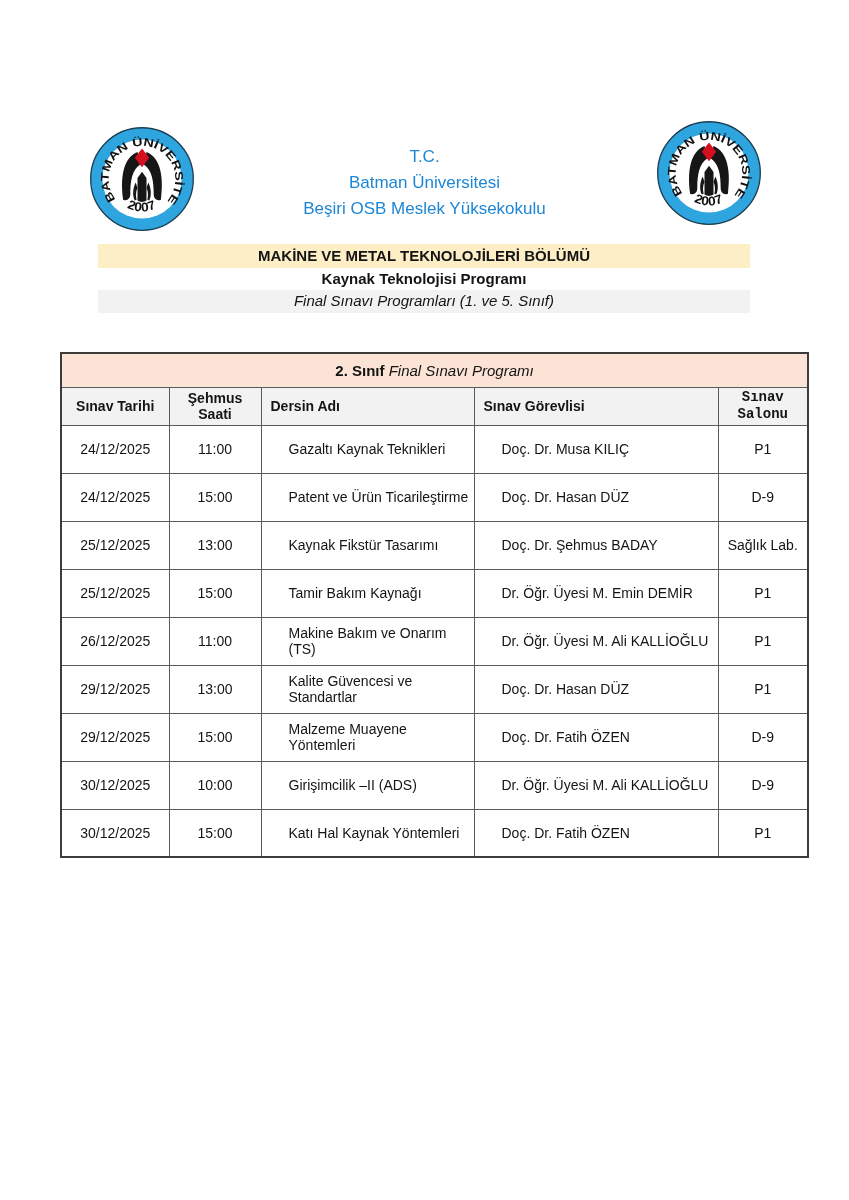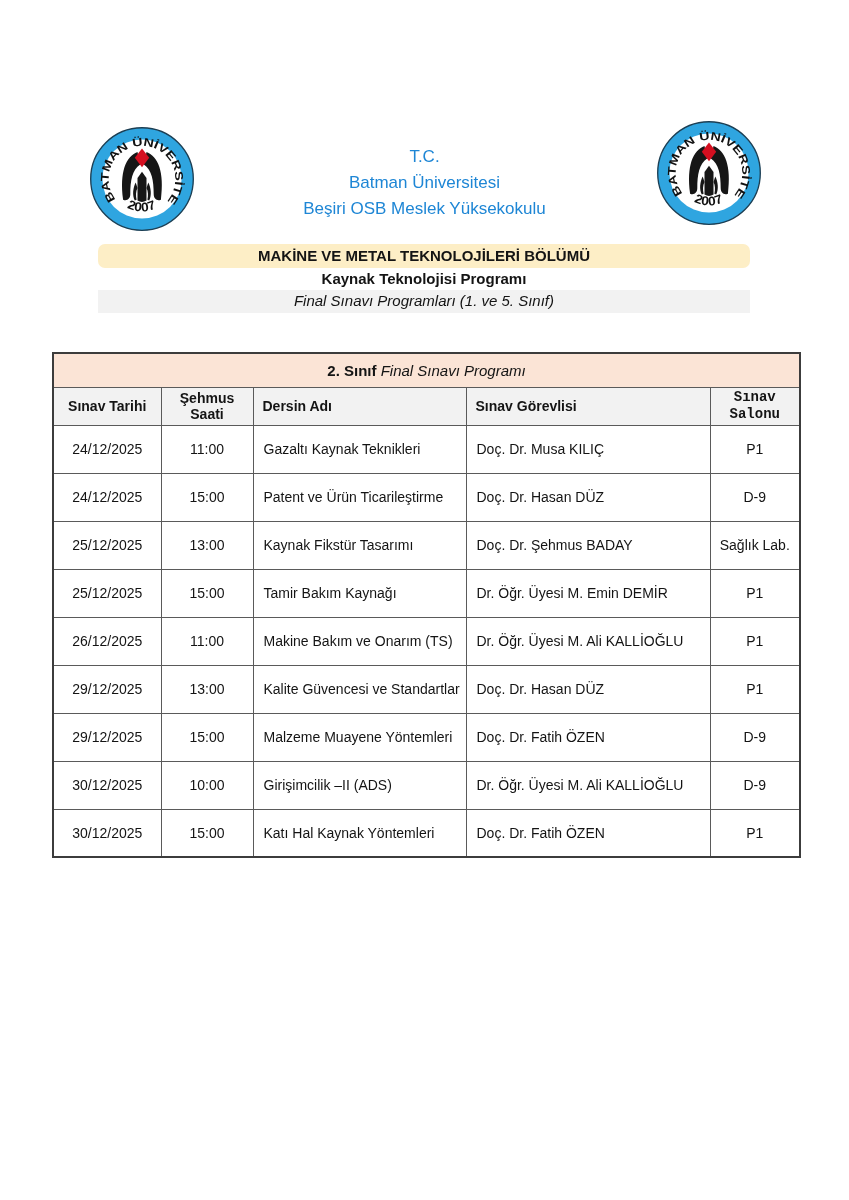--- a/index.html
+++ b/index.html
@@ -28,34 +28,33 @@
   }
   
   .banner {
     position:absolute; top:244px; left:98px; width:652px;
     text-align:center; font-size:15px; color:#141414;
   }
   .banner-dept {
     background:#fdeec6;
     font-weight:bold;
     padding:3px 0 4px 0;
-    border-radius:7px;
   }
   .banner-prog {
     font-weight:bold;
     padding:2px 0 3px 0;
   }
   .banner-sub {
     background:#f2f2f2;
     font-style:italic;
     padding:2px 0 4px 0;
   }
   
   .exam-table {
-    position:absolute; top:352px; left:52px;
+    position:absolute; top:352px; left:60px;
     width:747px;
     border-collapse:collapse;
     table-layout:fixed;
     font-size:14px;
     color:#141414;
   }
   .exam-table td, .exam-table th {
     border:1px solid #5a5a5a;
     vertical-align:middle;
     overflow:hidden;
@@ -74,21 +73,21 @@
     background:#f2f2f2;
     height:38px;
     font-weight:bold;
     font-size:14px;
     text-align:left;
     padding-left:9px;
   }
   .exam-table thead th.center { text-align:center; padding-left:0; }
   .exam-table tbody td { height:48px; }
   .exam-table tbody td.center { text-align:center; }
-  .exam-table tbody td.left { text-align:left; padding-left:10px; padding-right:4px; }
+  .exam-table tbody td.left { text-align:left; padding-left:27px; padding-right:4px; }
   .c-salon { line-height:17px;font-family:Liberation Mono, monospace; }
 </style>
 </head>
 <body>
 
 <div class="page">
 
   <div class="logo logo-left">
     <svg viewBox="0 0 120 120">
       <defs>

